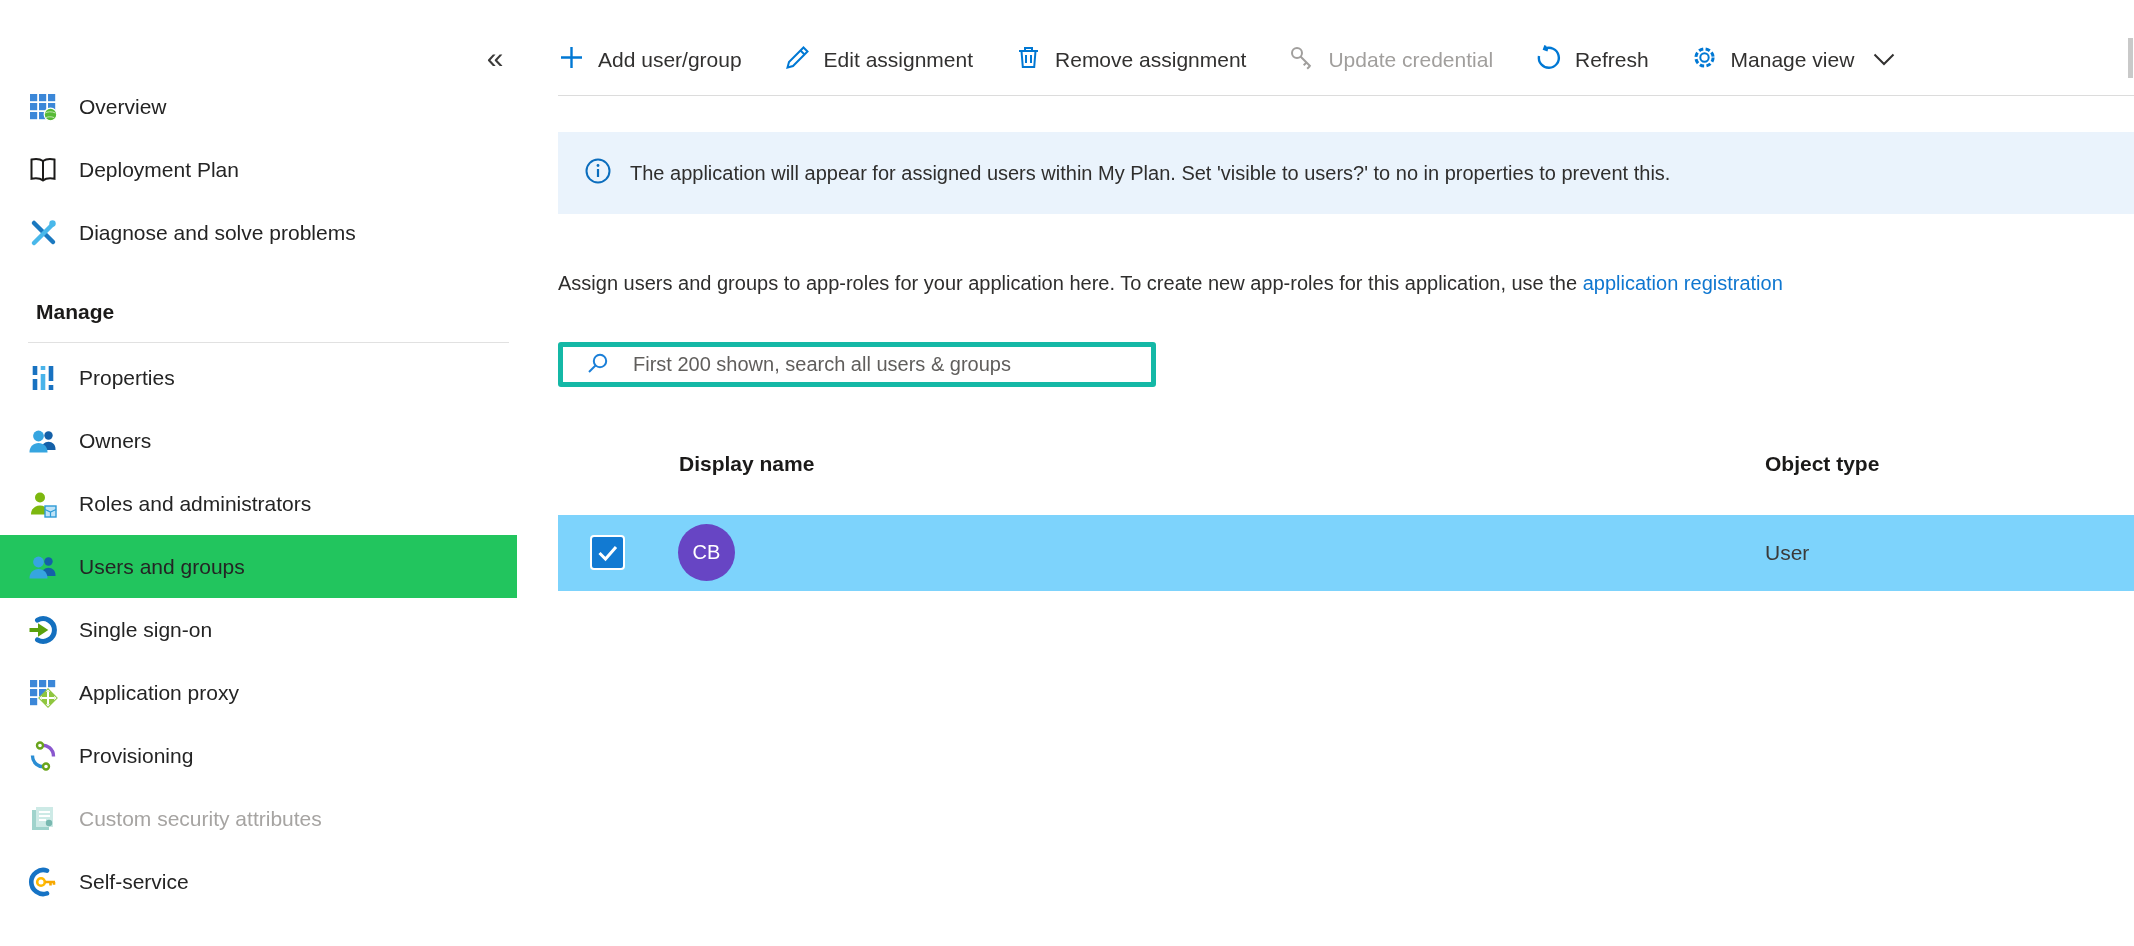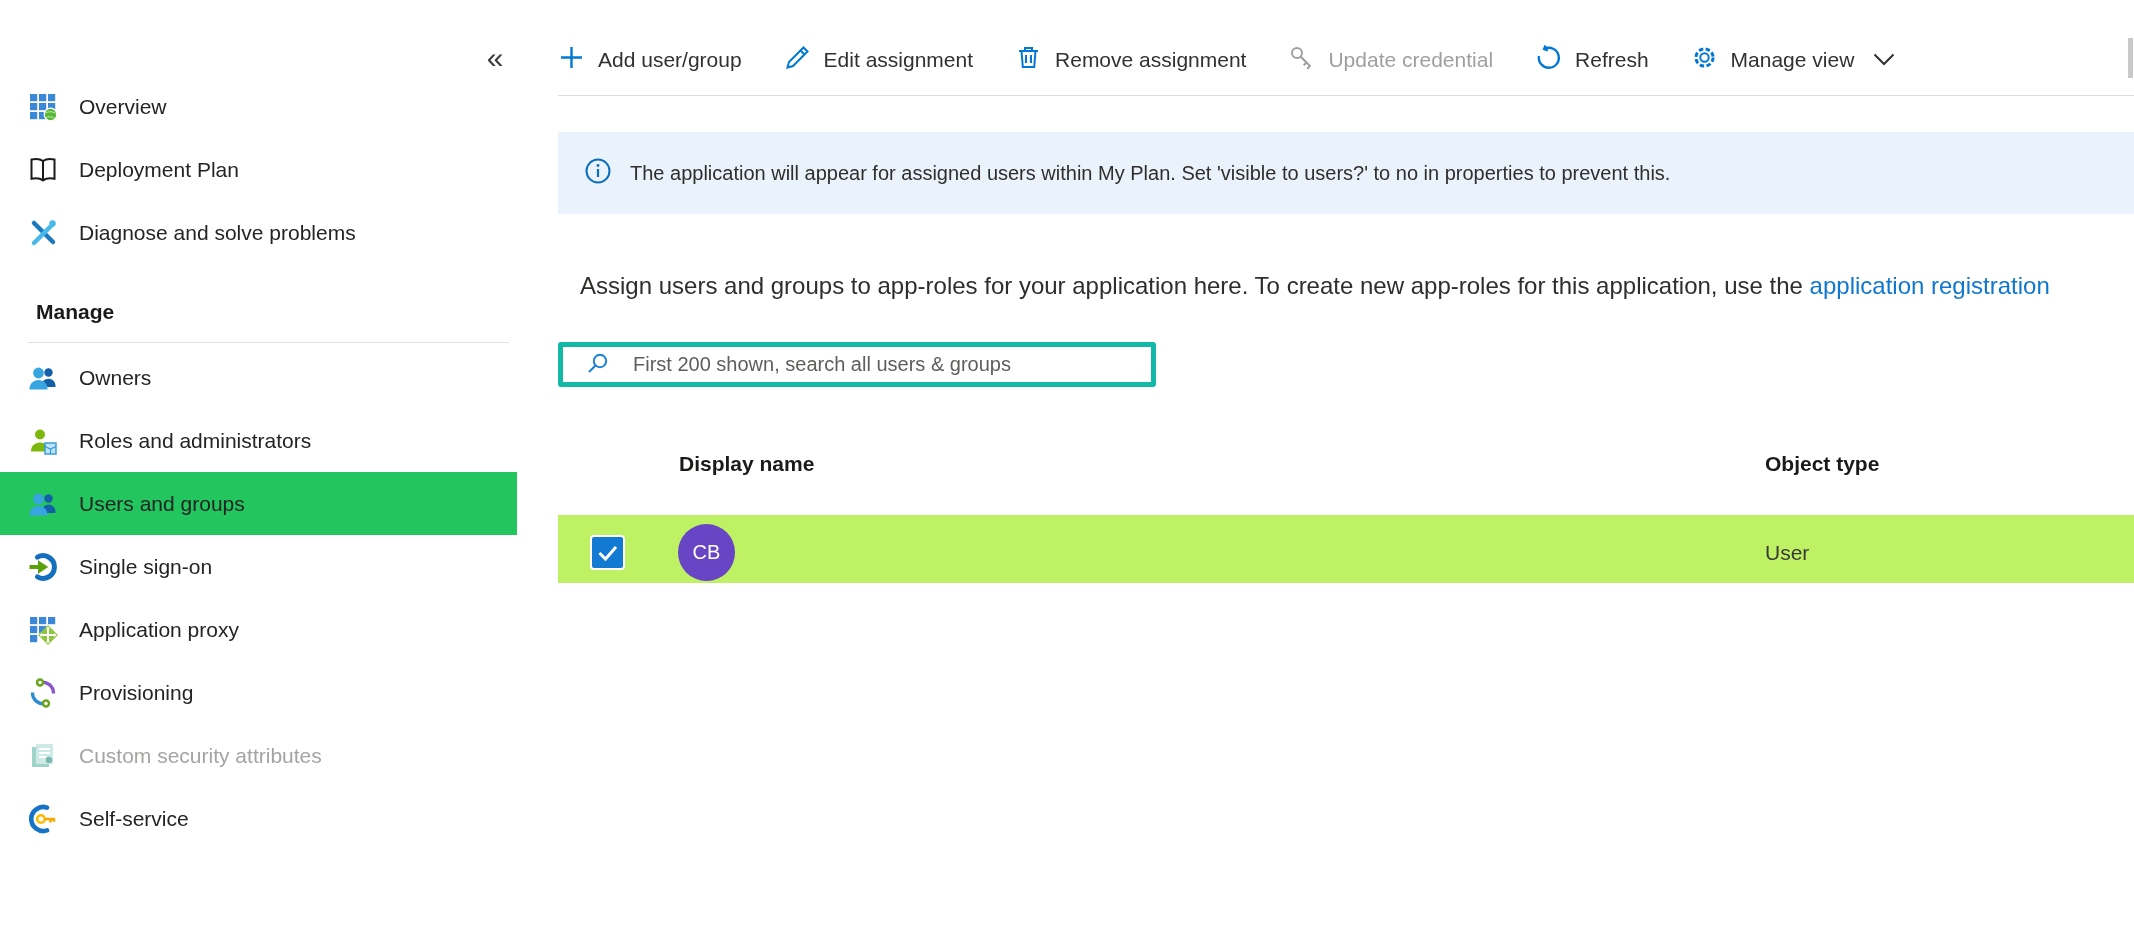--- a/index.html
+++ b/index.html
@@ -53,21 +53,21 @@
   
   .banner {
     position: absolute; left: 558px; right: 0; top: 132px; height: 82px;
     background: #eaf3fc; display: flex; align-items: center; gap: 18px;
     padding-left: 26px; font-size: 20px; color: #2f2e2d; white-space: nowrap; overflow: hidden;
   }
 
   
   .intro {
     position: absolute; left: 558px; top: 272px; right: 0;
-    font-size: 24px; color: #2f2e2d; white-space: nowrap; overflow: hidden; margin-left: 22px;
+    font-size: 20px; color: #2f2e2d; white-space: nowrap; overflow: hidden;
   }
   .intro a { color: #0f77d0; text-decoration: none; cursor: pointer; }
 
   
   .searchbox {
     position: absolute; left: 558px; top: 342px; width: 598px; height: 45px;
     border: 5px solid #14b8a6; border-radius: 3px; background: #fff;
     display: flex; align-items: center; padding: 0 10px 0 22px; gap: 22px;
   }
   .searchbox input {
@@ -75,22 +75,22 @@
     font-family: "Liberation Sans", sans-serif; color: #292827; background: transparent;
   }
   .searchbox input::placeholder { color: #605e5c; opacity: 1; }
 
   
   .col-head { position: absolute; top: 452px; font-size: 21px; font-weight: bold; color: #1b1a19; }
   .col-head.display-name { left: 679px; }
   .col-head.object-type { left: 1765px; }
 
   .assign-row {
-    position: absolute; left: 558px; right: 0; top: 515px; height: 68px;
-    background: #bef264; cursor: pointer;
+    position: absolute; left: 558px; right: 0; top: 515px; height: 76px;
+    background: #7dd3fc; cursor: pointer;
   }
   .row-checkbox { position: absolute; left: 32px; top: 20px; width: 35px; height: 35px; cursor: pointer; }
   .avatar {
     position: absolute; left: 120px; top: 9px; width: 57px; height: 57px; border-radius: 50%;
     background: #6745c4; color: #ffffff; font-size: 20px;
     display: flex; align-items: center; justify-content: center;
   }
   .row-name {
     position: absolute; left: 226px; top: 0; height: 76px; display: flex; align-items: center;
     font-size: 21px; color: #0f6cbd; cursor: pointer;
@@ -146,20 +146,30 @@
         <path d="M25 6L6 25" stroke="#49b8ea" stroke-width="4.5" stroke-linecap="round"></path>
         <circle cx="24.5" cy="5.5" r="3.2" fill="#49b8ea"></circle>
       </svg>
     </span>
     <span>Diagnose and solve problems</span>
   </div>
 
   <div class="side-heading">Manage</div>
   <div class="side-divider"></div>
 
+  <div class="side-item">
+    <span class="ic">
+      <svg width="30" height="30" viewBox="0 0 30 30" fill="none" stroke-width="4.6">
+        <path d="M7 3v9M7 16v11" stroke="#1872c1"></path>
+        <path d="M15 3v4M15 11v16" stroke="#49b4ea"></path>
+        <path d="M23 3v15M23 22v5" stroke="#1872c1"></path>
+      </svg>
+    </span>
+    <span>Properties</span>
+  </div>
 
   <div class="side-item">
     <span class="ic">
       <svg width="30" height="30" viewBox="0 0 30 30">
         <circle cx="20.5" cy="9.5" r="4.2" fill="#1460a8"></circle>
         <path d="M13.5 23c0-4.2 3.1-7.2 7-7.2s7 3 7 7.2v1h-14z" fill="#1460a8"></path>
         <circle cx="10.5" cy="10" r="5.4" fill="#36a5e0"></circle>
         <path d="M1.5 26c0-5.2 4-9 9-9s9 3.8 9 9v.5h-18z" fill="#36a5e0"></path>
       </svg>
     </span>

